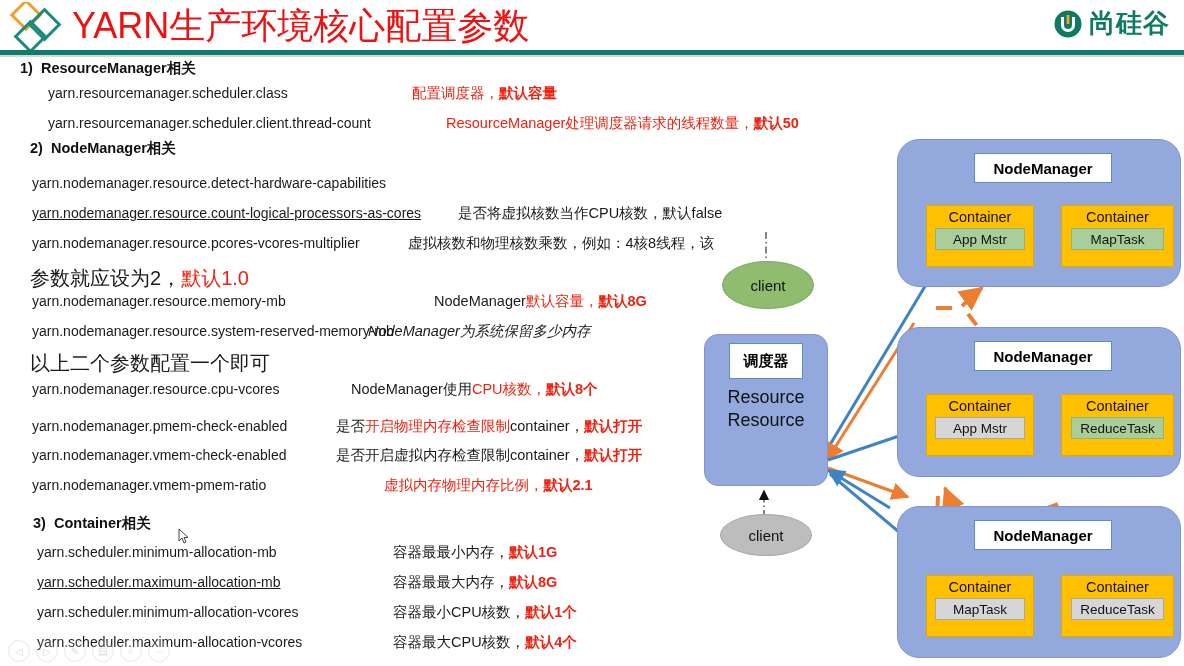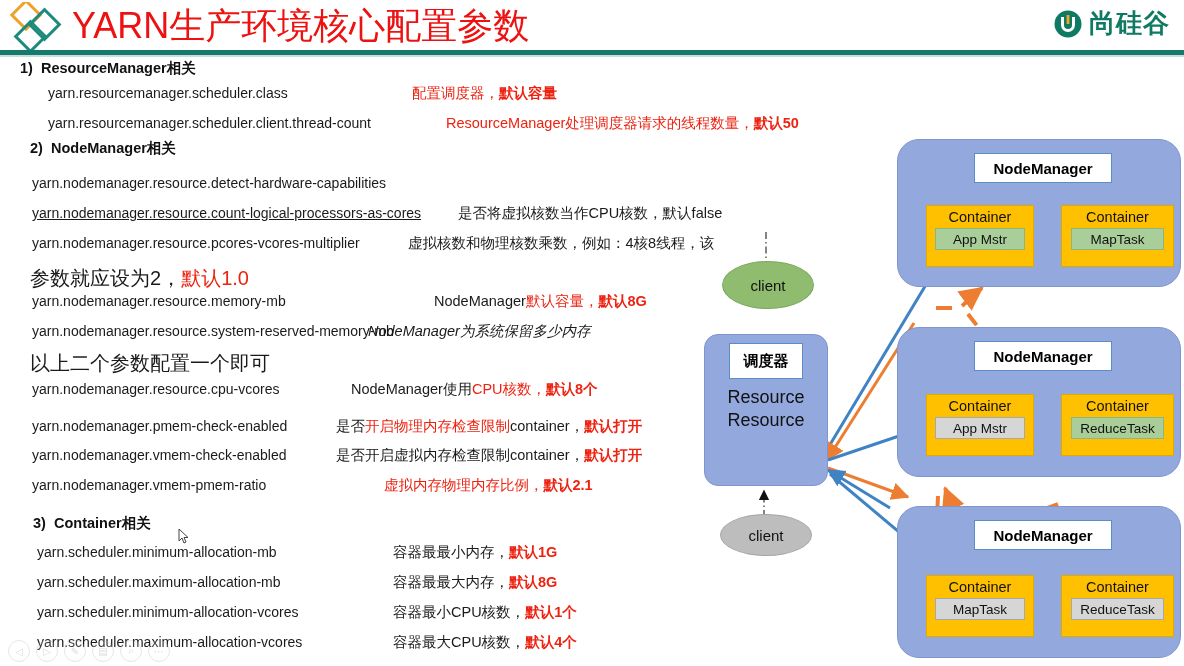--- a/index.html
+++ b/index.html
@@ -207,21 +207,21 @@
 
     <div class="sec-head" style="left:33px; top:458px;">
       <span>3)</span>&nbsp;&nbsp;<span>Container相关</span>
     </div>
 
     <div class="row" style="left:37px; top:488px;">yarn.scheduler.minimum-allocation-mb</div>
     <div class="desc" style="left:393px; top:487px;">
       <span class="blk">容器最最小内存，</span><span class="redb">默认1G</span>
     </div>
 
-    <div class="row" style="left:37px; top:518px;">yarn.scheduler.maximum-allocation-mb</div>
+    <div class="row" style="left:37px; top:518px;text-decoration:underline;">yarn.scheduler.maximum-allocation-mb</div>
     <div class="desc" style="left:393px; top:517px;">
       <span class="blk">容器最最大内存，</span><span class="redb">默认8G</span>
     </div>
 
     <div class="row" style="left:37px; top:548px;">yarn.scheduler.minimum-allocation-vcores</div>
     <div class="desc" style="left:393px; top:547px;">
       <span class="blk">容器最小CPU核数，</span><span class="redb">默认1个</span>
     </div>
 
     <div class="row" style="left:37px; top:578px;">yarn.scheduler.maximum-allocation-vcores</div>

